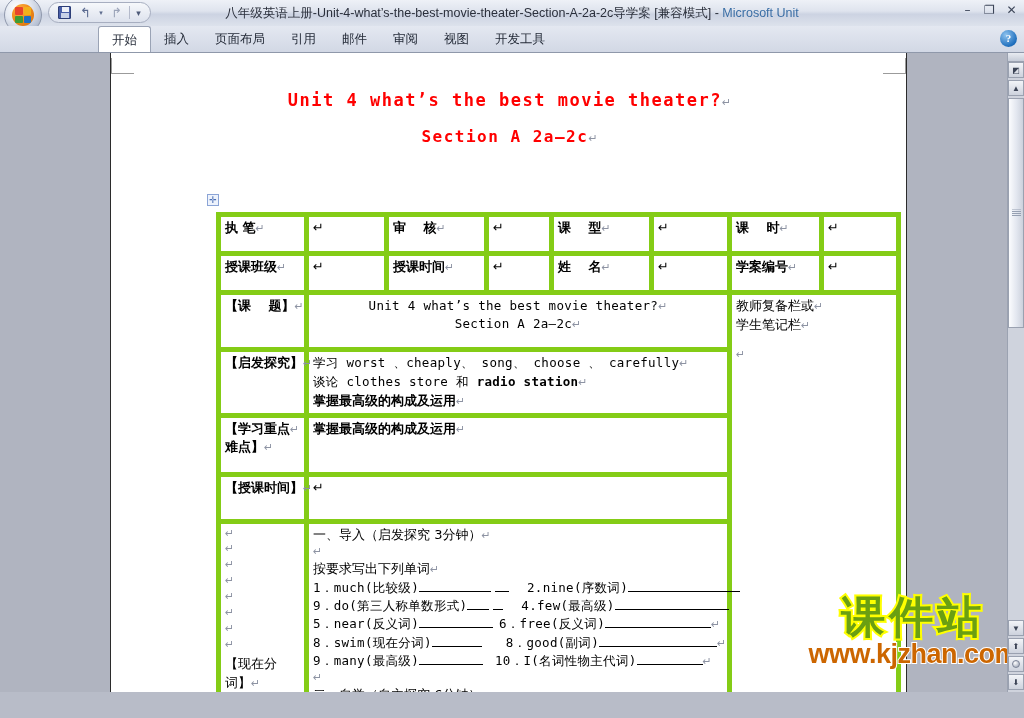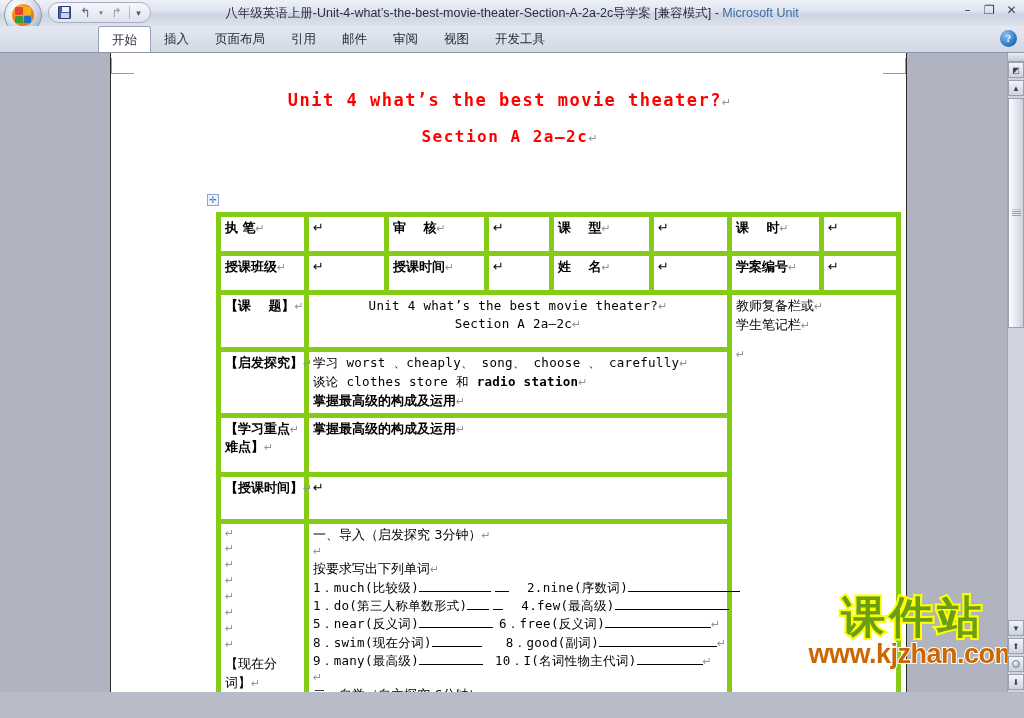--- a/index.html
+++ b/index.html
@@ -327,21 +327,21 @@
               <div class="lbl" style="margin-top:2px"><span>【现在分词】</span><span class="pil">↵</span></div>
               <div class="pilcell">↵</div>
             </td>
             <td colspan="7" style="vertical-align:top">
               <div><span>一、导入（启发探究  3分钟）</span><span class="pil">↵</span></div>
               <div class="pilcell">↵</div>
               <div><span>按要求写出下列单词</span><span class="pil">↵</span></div>
 
               <div class="mono"><span>1．much(比较级)</span><span class="blank" style="width:72px"></span><span class="blank" style="width:14px;margin-left:4px"></span><span class="ind"></span><span>2.nine(序数词)</span><span class="blank" style="width:112px"></span></div>
 
-              <div class="mono"><span>1．do(第三人称单数形式)</span><span class="blank" style="width:22px"></span><span class="blank" style="width:10px;margin-left:4px"></span><span class="ind"></span><span>4.few(最高级)</span><span class="blank" style="width:114px"></span></div>
+              <div class="mono"><span>9．do(第三人称单数形式)</span><span class="blank" style="width:22px"></span><span class="blank" style="width:10px;margin-left:4px"></span><span class="ind"></span><span>4.few(最高级)</span><span class="blank" style="width:114px"></span></div>
 
               <div class="mono"><span>5．near(反义词)</span><span class="blank" style="width:74px"></span><span style="display:inline-block;width:6px"></span><span>6．free(反义词)</span><span class="blank" style="width:106px"></span><span class="pil">↵</span></div>
 
               <div class="mono"><span>8．swim(现在分词)</span><span class="blank" style="width:50px"></span><span style="display:inline-block;width:24px"></span><span>8．good(副词)</span><span class="blank" style="width:118px"></span><span class="pil">↵</span></div>
 
               <div class="mono"><span>9．many(最高级)</span><span class="blank" style="width:64px"></span><span style="display:inline-block;width:12px"></span><span>10．I(名词性物主代词)</span><span class="blank" style="width:66px"></span><span class="pil">↵</span></div>
 
               <div class="pilcell">↵</div>
               <div><span>二、自学（自主探究  6分钟）</span><span class="pil">↵</span></div>
               <div><span>2、语法</span><span class="pil">↵</span></div>

